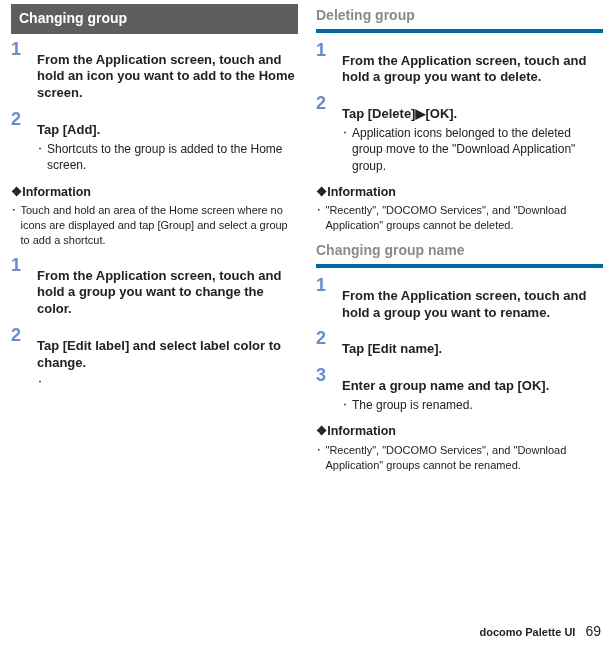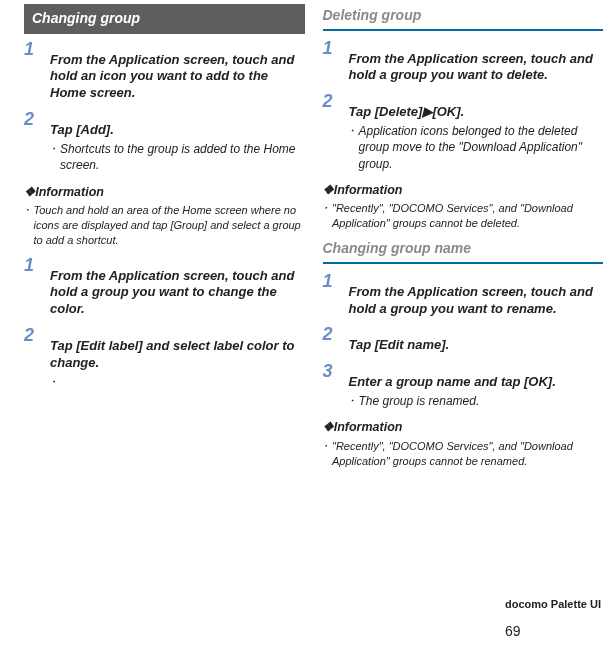--- a/index.html
+++ b/index.html
@@ -8,41 +8,40 @@
       width: 609px;
       height: 648px;
       background: #fff;
       color: #222;
       font-size: 11.5px;
       line-height: 1.4;
       position: relative;
     }
     .page {
       display: flex;
-      padding: 4px 6px 0 24px;
+      padding: 4px 6px 0 11px;
       gap: 18px;
-      font-style: italic;
     }
     .col {
       flex: 1;
       min-width: 0;
     }
     .banner {
       background: #5e5e5e;
       color: #fff;
       font-weight: bold;
       padding: 5px 8px;
       font-size: 14px;
       margin-bottom: 6px;
     }
     .subhead {
       color: #8a8a8a;
       font-weight: bold;
       font-size: 14px;
-      border-bottom: 2px solid #0369a1;
+      border-bottom: 4px solid #0369a1;
       padding-bottom: 3px;
       margin-top: 6px;
       margin-bottom: 8px;
     }
     .step {
       display: flex;
       margin-bottom: 8px;
       gap: 10px;
     }
     .step-num {
@@ -86,21 +85,20 @@
     .info-bullet .dot { flex-shrink: 0; }
     .subhead.topgap { margin-top: 2px; }
     .footer {
       position: absolute;
       bottom: 6px;
       right: 8px;
       font-size: 11px;
       display: flex;
       align-items: baseline;
       gap: 10px;
-      flex-direction: column;
     }
     .footer .label { font-weight: bold; }
     .footer .pagenum { font-size: 14px; }
     .arrow { font-weight: bold; }
   </style>
 </head>
 <body>
 
 <div class="page">
 

